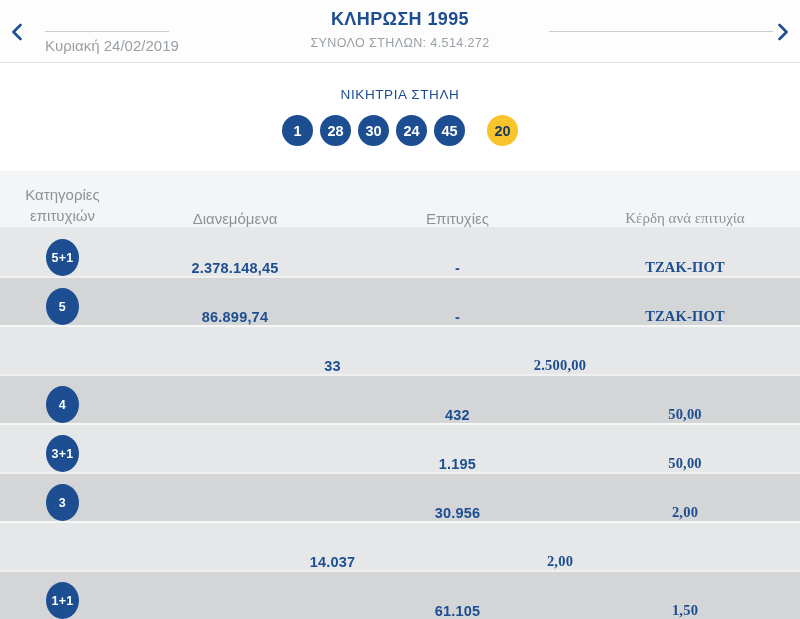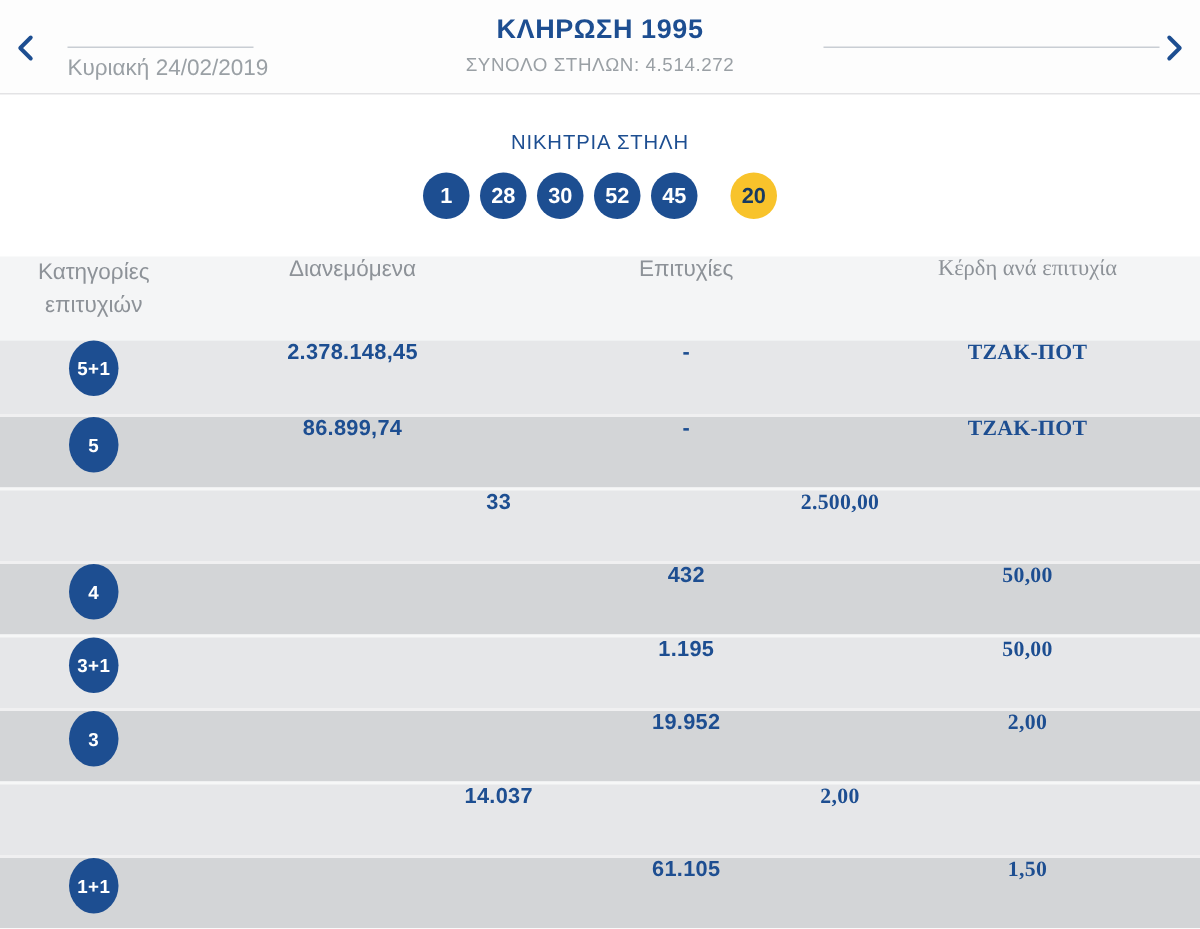--- a/index.html
+++ b/index.html
@@ -32,21 +32,21 @@
 
   
   .winning{padding-top:24px;height:108px;background:#fff;text-align:center;}
   .winning-label{font-size:13.5px;font-weight:normal;color:var(--navy);letter-spacing:.6px;}
   .balls{margin-top:13px;display:flex;justify-content:center;align-items:center;gap:7px;}
   .ball{width:31px;height:31px;border-radius:50%;background:var(--navy);color:#fff;font-size:14.5px;font-weight:bold;display:flex;align-items:center;justify-content:center;}
   .ball.joker{background:var(--joker-yellow);color:#173a61;margin-left:15px;}
 
   
   .results{width:800px;}
-  .trow{display:flex;align-items:flex-start;width:800px;}
+  .trow{display:flex;align-items:flex-end;width:800px;}
   .thead{height:56px;background:var(--header-row-bg);color:#8d9298;font-size:15px;}
   .cell{display:flex;align-items:center;justify-content:center;text-align:center;}
   .c-cat{width:125px;}
   .c-dist{width:220px;}
   .c-wins{width:225px;}
   .c-prize{width:230px;font-family:Liberation Serif, serif;}
   .thead .c-cat span{display:block;max-width:92px;line-height:1.45;}
   .drow{height:49px;border-top:2px solid rgba(255,255,255,.65);}
   .drow:first-child{border-top:none;}
   .drow:nth-child(odd){background:var(--row-light);}
@@ -86,21 +86,21 @@
       </span>
     </button>
   </header>
 
   <section class="winning">
     <div class="winning-label">ΝΙΚΗΤΡΙΑ ΣΤΗΛΗ</div>
     <div class="balls" id="balls">
         <div class="ball">1</div>
         <div class="ball">28</div>
         <div class="ball">30</div>
-        <div class="ball">52</div>
+        <div class="ball">24</div>
         <div class="ball">45</div>
         <div class="ball joker">20</div>
       </div>
   </section>
 
   <section class="results">
     <div class="trow thead">
       <div class="cell c-cat">
           <span>Κατηγορίες επιτυχιών</span>
         </div>
@@ -150,21 +150,21 @@
           </div>
           <div class="cell c-dist"></div>
           <div class="cell c-wins">1.195</div>
           <div class="cell c-prize">50,00</div>
         </div>
         <div class="trow drow">
           <div class="cell c-cat">
             <div class="badge">3</div>
           </div>
           <div class="cell c-dist"></div>
-          <div class="cell c-wins">19.952</div>
+          <div class="cell c-wins">30.956</div>
           <div class="cell c-prize">2,00</div>
         </div>
         <div class="trow drow">
           <div class="cell c-dist"></div>
           <div class="cell c-wins">14.037</div>
           <div class="cell c-prize">2,00</div>
         </div>
         <div class="trow drow">
           <div class="cell c-cat">
             <div class="badge">1+1</div>

